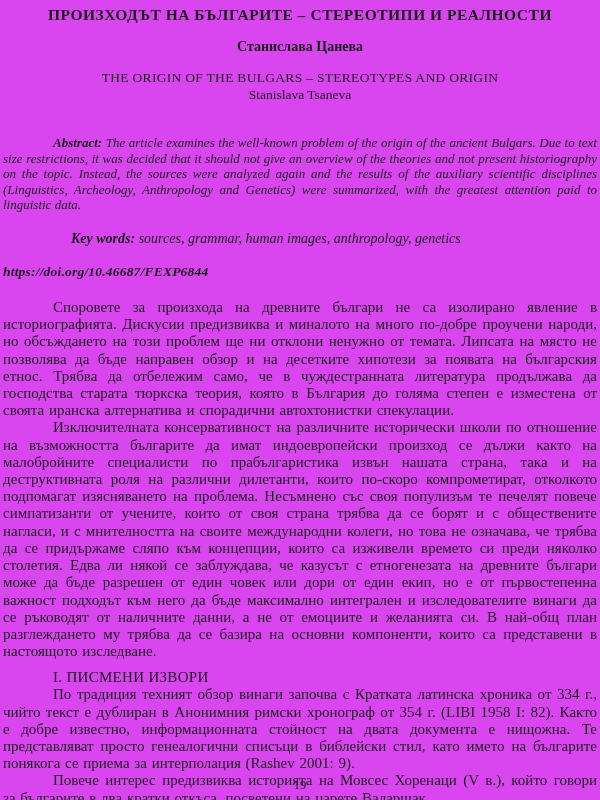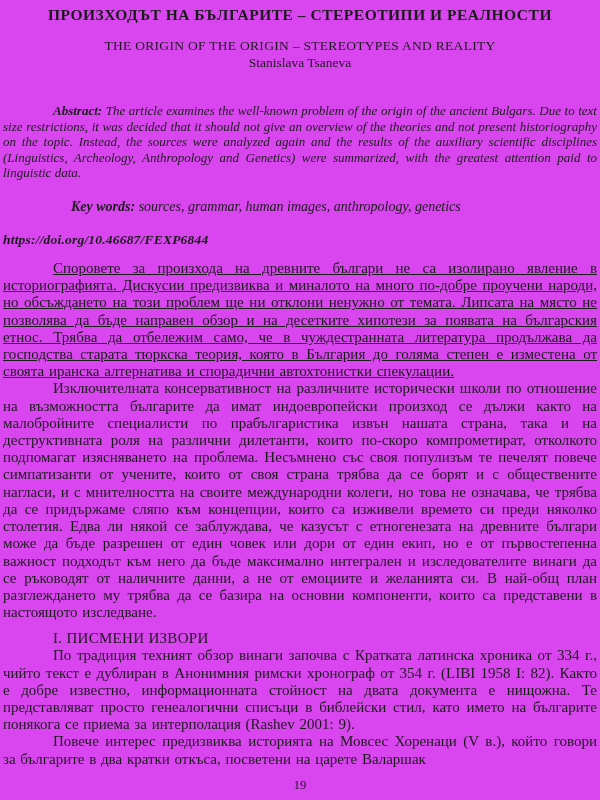--- a/index.html
+++ b/index.html
@@ -73,22 +73,21 @@
   }
   .body-par {
     margin: 0;
     font-size: 15px;
     line-height: 17.2px;
     text-align: justify;
     text-indent: 50px;
     word-spacing: 1px;
   }
   .body-par.first {
-    margin-top: 12px;
-    text-decoration: underline;
+    margin-top: 19px;
   }
   .section-heading {
     margin: 9px 0 0 50px;
     font-size: 15px;
     font-weight: normal;
     letter-spacing: 0.3px;
   }
   .page-number {
     position: absolute;
     bottom: 7px;
@@ -98,22 +97,23 @@
     font-size: 12.5px;
   }
 </style>
 </head>
 <body>
 
 <div class="page">
 
   <h1 class="title-bg">ПРОИЗХОДЪТ НА БЪЛГАРИТЕ – СТЕРЕОТИПИ И РЕАЛНОСТИ</h1>
 
+  <div class="author-bg">Станислава Цанева</div>
 
-  <div class="title-en">THE ORIGIN OF THE ORIGIN – STEREOTYPES AND REALITY</div>
+  <div class="title-en">THE ORIGIN OF THE BULGARS – STEREOTYPES AND ORIGIN</div>
 
   <div class="author-en">Stanislava Tsaneva</div>
 
   <p class="abstract"><span class="bi">Abstract:</span><span> The article examines the well-known problem of the origin of the ancient Bulgars. Due to text size restrictions, it was decided that it should not give an overview of the theories and not present historiography on the topic. Instead, the sources were analyzed again and the results of the auxiliary scientific disciplines (Linguistics, Archeology, Anthropology and Genetics) were summarized, with the greatest attention paid to linguistic data.</span></p>
 
   <p class="keywords"><span class="bi">Key words:</span><span> sources, grammar, human images, anthropology, genetics</span></p>
 
   <div class="doi">https://doi.org/10.46687/FEXP6844</div>
 
   <p class="body-par first">Споровете за произхода на древните българи не са изолирано явление в историографията. Дискусии предизвиква и миналото на много по-добре проучени народи, но обсъждането на този проблем ще ни отклони ненужно от темата. Липсата на място не позволява да бъде направен обзор и на десетките хипотези за появата на българския етнос. Трябва да отбележим само, че в чуждестранната литература продължава да господства старата тюркска теория, която в България до голяма степен е изместена от своята иранска алтернатива и спорадични автохтонистки спекулации.</p>

